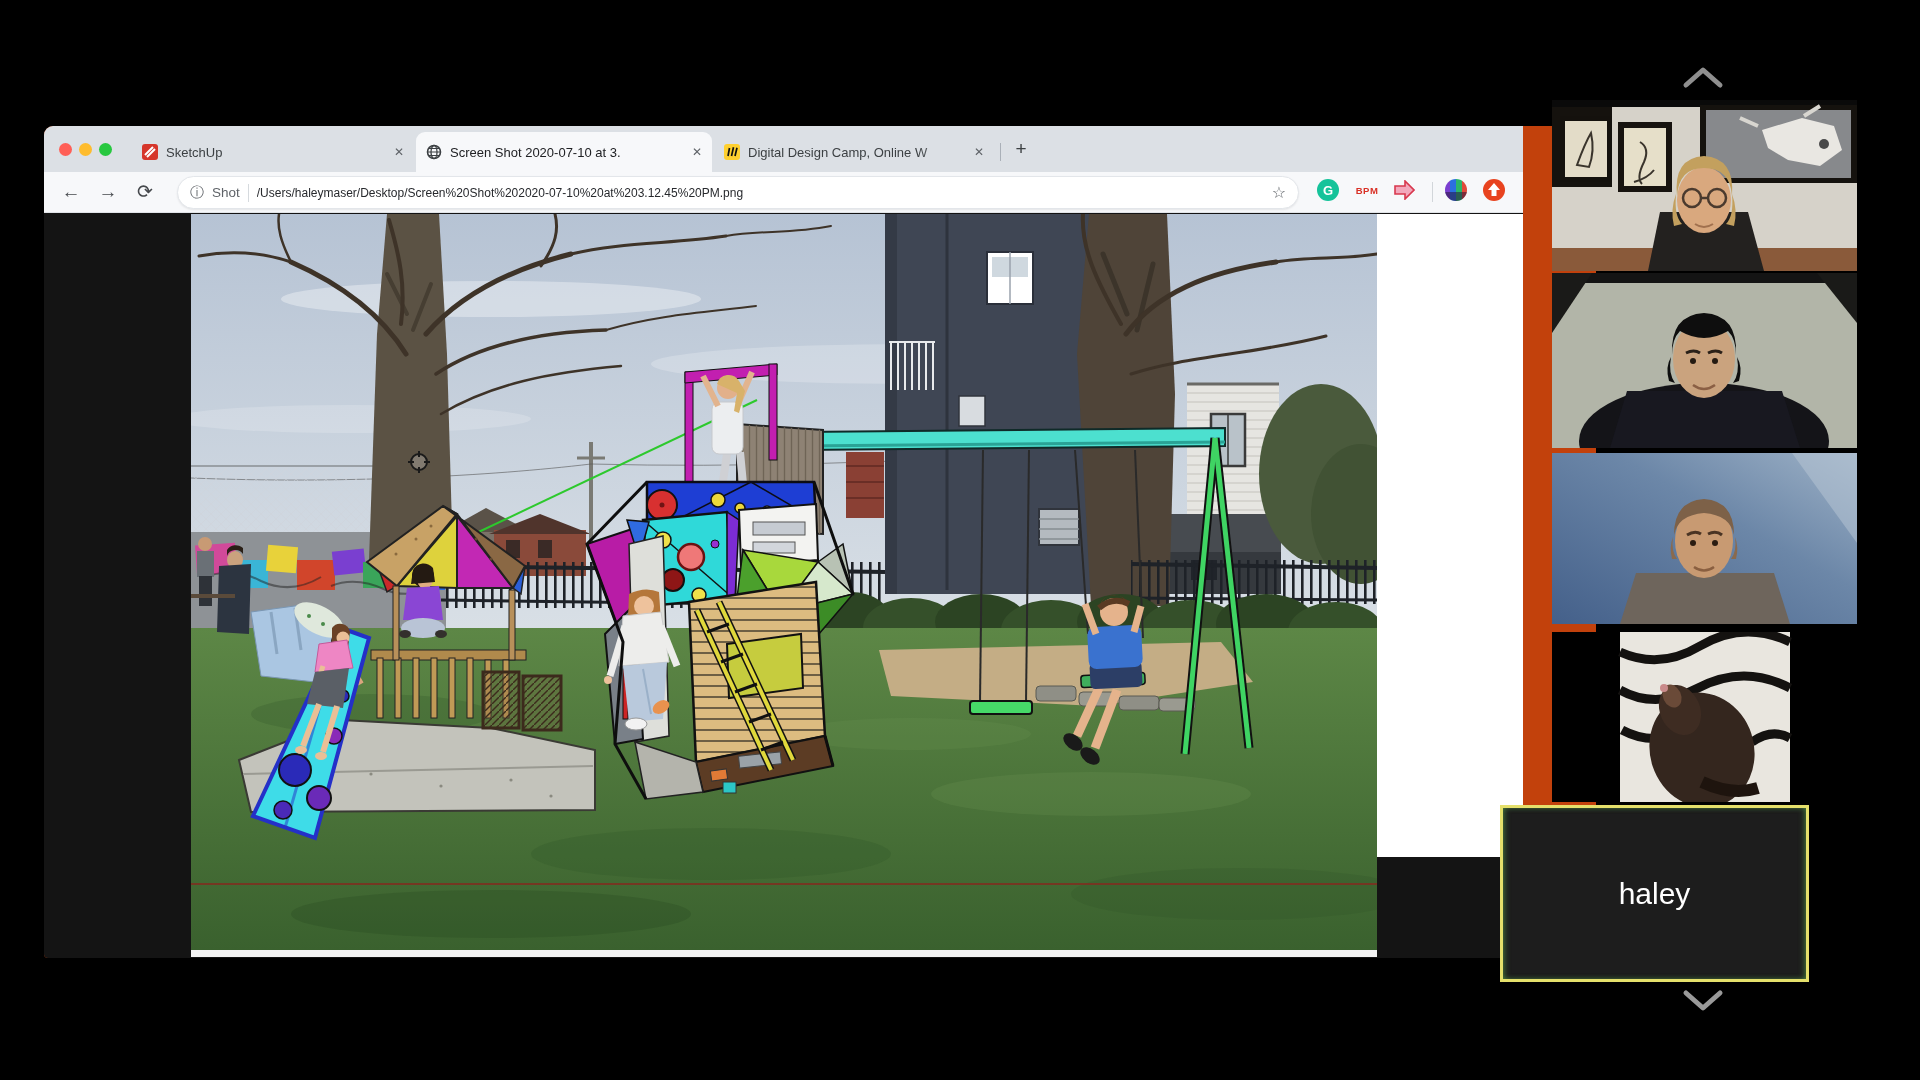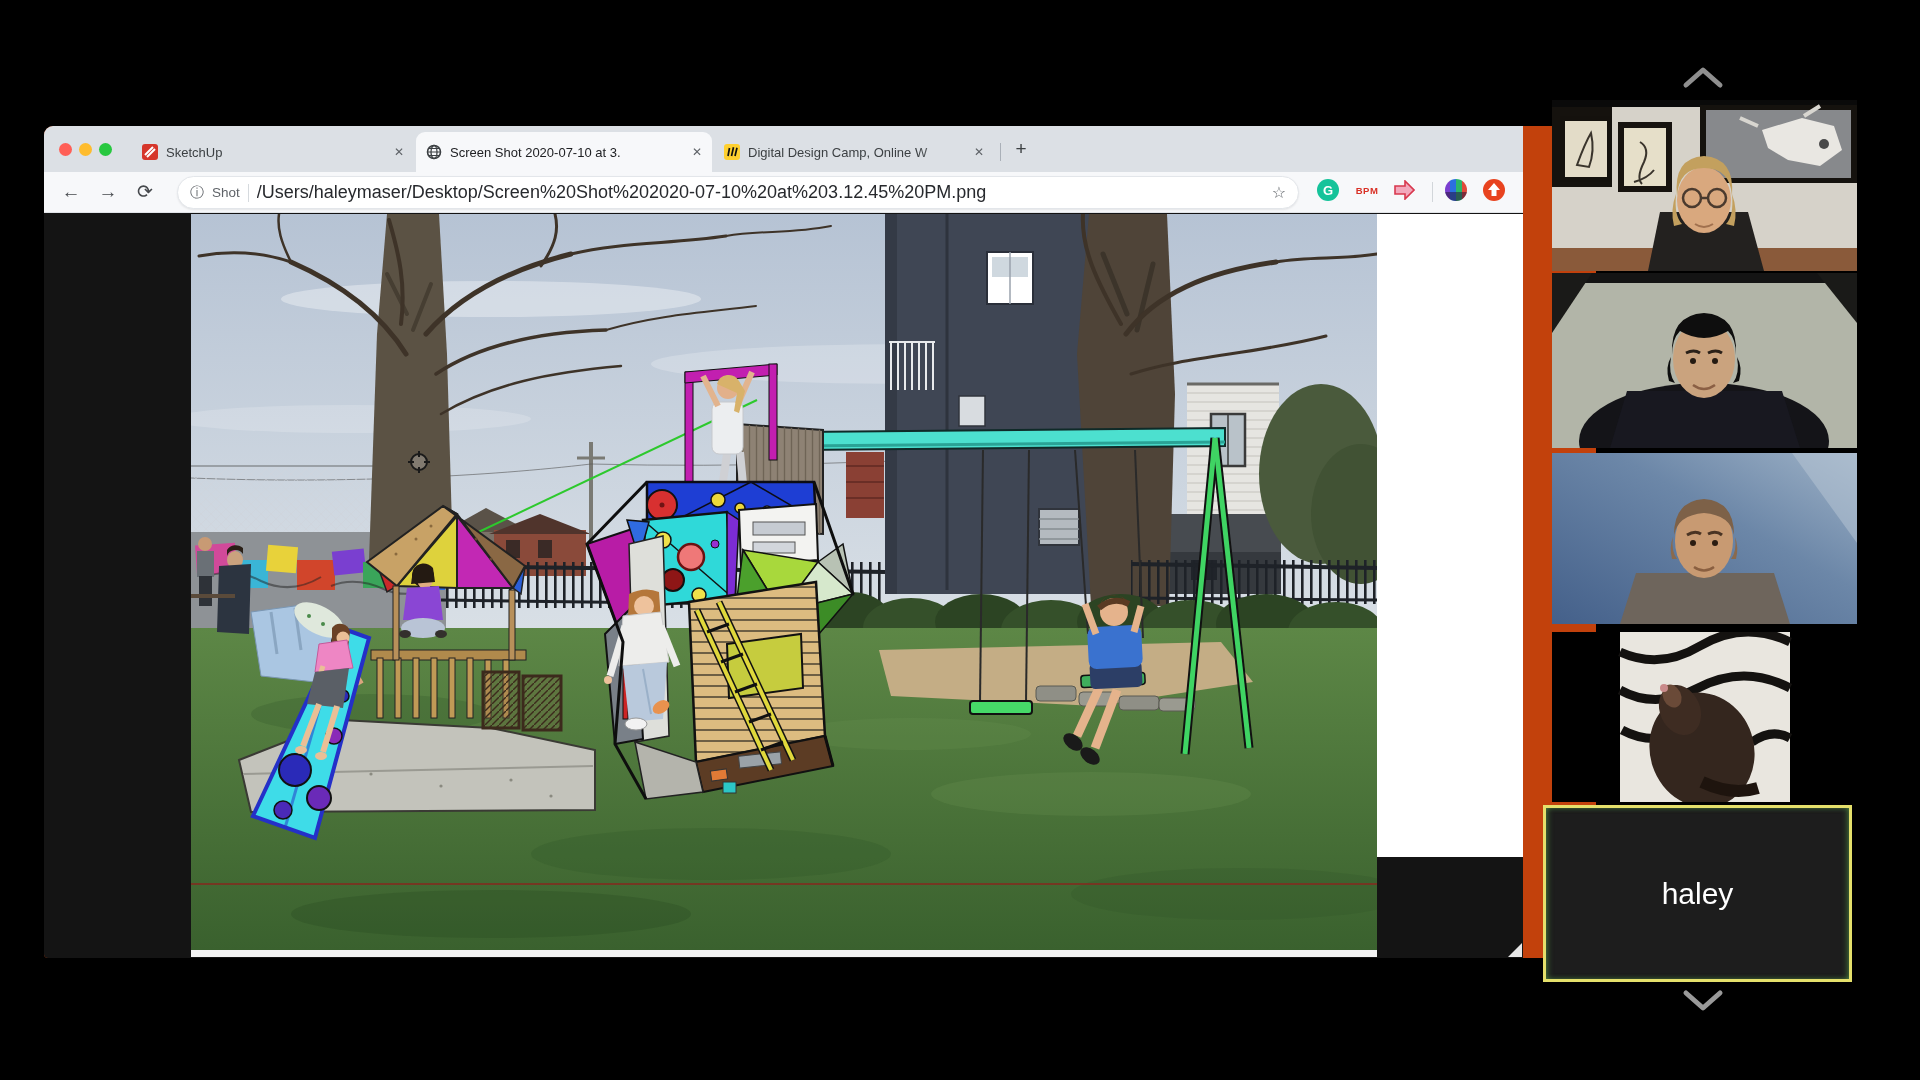--- a/index.html
+++ b/index.html
@@ -19,37 +19,37 @@
   .tabsep{width:1px;height:18px;background:#aab0b8;top:17px;}
   #newtab{top:10px;width:26px;height:26px;text-align:center;line-height:26px;font-size:19px;color:#3c4043;}
 
   #toolbar{left:0;top:46px;width:1479px;height:41px;background:#f7f8fa;border-bottom:1px solid #e0e3e7;box-sizing:border-box;}
   .navbtn{top:6px;width:28px;height:28px;text-align:center;line-height:28px;font-size:19px;color:#45484c;}
   #omnibox{left:133px;top:4px;width:1122px;height:33px;background:#ffffff;border:1px solid #e3e6ea;border-radius:17px;
     box-shadow:0 1px 2px rgba(0,0,0,.08);display:flex;align-items:center;box-sizing:border-box;padding:0 12px;gap:8px;}
   #omnibox .info{font-size:14px;color:#5f6368;}
   #omnibox .scheme{font-size:13.5px;color:#5f6368;}
   #omnibox .divider{width:1px;height:18px;background:#d6dade;}
-  #omnibox .url{font-size:18px;color:#27292d;white-space:nowrap;overflow:hidden;flex:1;}
+  #omnibox .url{font-size:12px;color:#27292d;white-space:nowrap;overflow:hidden;flex:1;}
   #omnibox .star{font-size:16px;color:#5f6368;}
   .ext{top:4px;width:28px;height:28px;display:flex;align-items:center;justify-content:center;}
   .gcircle{width:22px;height:22px;border-radius:50%;display:flex;align-items:center;justify-content:center;
     color:#fff;font-weight:bold;font-size:13px;}
   .bpm{font-weight:bold;font-size:9.5px;letter-spacing:.5px;}
   .extsep{top:10px;width:1px;height:20px;background:#d2d6da;}
 
   #content{left:0;top:87px;width:1479px;height:745px;background:#141414;}
   #photo{left:147px;top:1px;width:1186px;height:736px;background:#c7d0da;}
   #white-right{left:1333px;top:1px;width:146px;height:643px;background:#ffffff;}
   #white-bottom{left:147px;top:737px;width:1186px;height:7px;background:#f4f4f4;}
   #grip{left:1464px;top:730px;width:0;height:0;border-left:14px solid transparent;border-bottom:14px solid #e8e8e8;}
 
   
   .ptile{left:1552px;width:305px;background:#111;overflow:hidden;}
-  #tile-haley{left:1543px;top:805px;width:303px;height:171px;background:#1d1d1d;border:3px solid #e5e06b;
+  #tile-haley{left:1500px;top:805px;width:303px;height:171px;background:#1d1d1d;border:3px solid #e5e06b;
     display:flex;align-items:center;justify-content:center;
     box-shadow:inset 3px 0 6px -2px rgba(110,200,90,.55), inset -3px 0 6px -2px rgba(110,200,90,.55);}
   #tile-haley .pname{color:#fff;font-size:30px;}
   .chev{left:1678px;width:50px;height:26px;}
 </style>
 </head>
 <body>
 
 <div id="stage">
 

